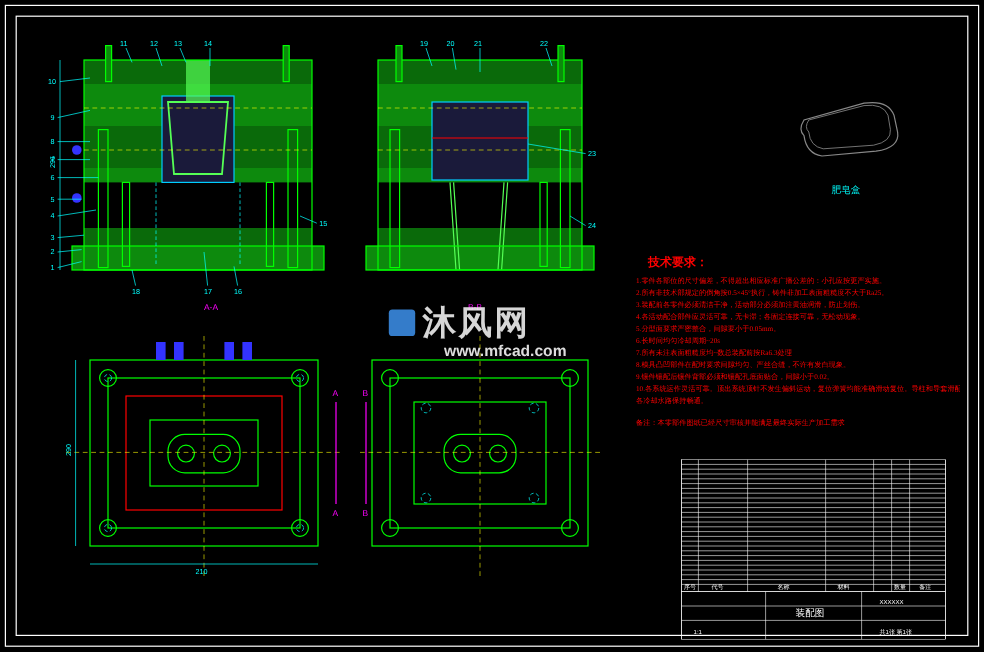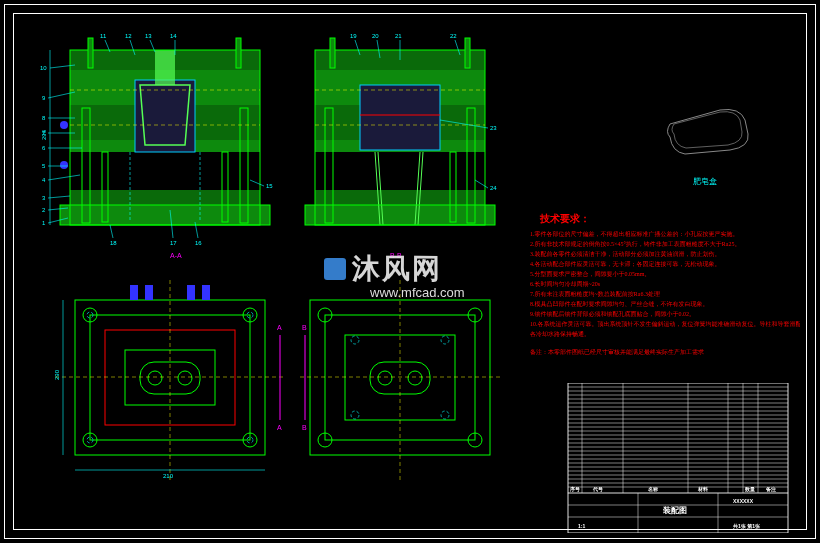--- a/index.html
+++ b/index.html
@@ -13,22 +13,22 @@
   .center{stroke:#ff0;stroke-width:0.5;stroke-dasharray:4 3;}
   .hidden{stroke:#0ff;stroke-width:0.6;stroke-dasharray:3 2;fill:none;}
   .section{stroke:#f0f;stroke-width:1;fill:none;}
   .red{stroke:#f00;stroke-width:1;fill:none;}
   .text-cyan{fill:#0ff;font-size:6px;}
   .text-magenta{fill:#f0f;font-size:7px;}
   .note-title{fill:#f00;font-size:10px;font-weight:bold;}
   .note-line{fill:#f00;font-size:6px;}
   .watermark{position:absolute;left:324px;top:250px;font-size:28px;color:#eee;opacity:0.9;font-weight:bold;letter-spacing:2px;white-space:nowrap;display:flex;align-items:center;}
   .watermark .logo{width:22px;height:22px;background:#3a8ae0;border-radius:3px;margin-right:6px;}
-  .wm-url{position:absolute;left:370px;top:285px;font-size:13px;color:#ddd;}
-  .tblock{position:absolute;right:10px;bottom:10px;width:264px;height:150px;font-weight:bold;}
+  .wm-url{position:absolute;left:370px;top:285px;font-size:13px;color:#ddd;font-weight:bold;}
+  .tblock{position:absolute;right:10px;bottom:10px;width:264px;height:150px;}
   .tblock svg{width:100%;height:100%;}
   .tcell{stroke:#fff;fill:none;stroke-width:0.5;}
   .ttext{fill:#fff;font-size:5px;}
 </style>
 </head>
 <body>
 
 <div class="sheet">
   <div class="inner-frame"></div>
 </div>
@@ -209,21 +209,21 @@
   <circle cx="55" cy="135" r="4" class="hidden"></circle>
       <circle cx="145" cy="135" r="4" class="hidden"></circle>
   <line x1="100" y1="0" x2="100" y2="200" class="center"></line>
   <line x1="0" y1="97" x2="200" y2="97" class="center"></line>
   <line x1="5" y1="55" x2="5" y2="140" class="section"></line>
   <text x="2" y="50" class="text-magenta">B</text>
   <text x="2" y="150" class="text-magenta">B</text>
 </svg>
 </div>
 
-<div class="view" style="left:650px;top:92px;width:110px;height:80px;">
+<div class="view" style="left:650px;top:68px;width:110px;height:80px;">
 <svg width="110" height="80">
   <path d="M20 45 Q15 40 20 32 L70 18 Q90 15 95 28 L98 42 Q100 55 80 58 L35 62 Q22 60 20 45 Z" fill="none" stroke="#888" stroke-width="1"></path>
   <path d="M24 42 Q20 38 24 32 L70 20 Q86 18 90 28 L92 40 Q93 50 78 53 L36 56 Q25 54 24 42 Z" fill="none" stroke="#888" stroke-width="0.7"></path>
 </svg>
 <div style="color:#0ff;font-size:8px;text-align:center;">肥皂盒</div>
 </div>
 
 <div class="view" style="left:530px;top:210px;width:270px;height:170px;font-family:Liberation Serif, serif;">
 <svg width="270" height="170">
   <text x="10" y="12" class="note-title">技术要求：</text>

